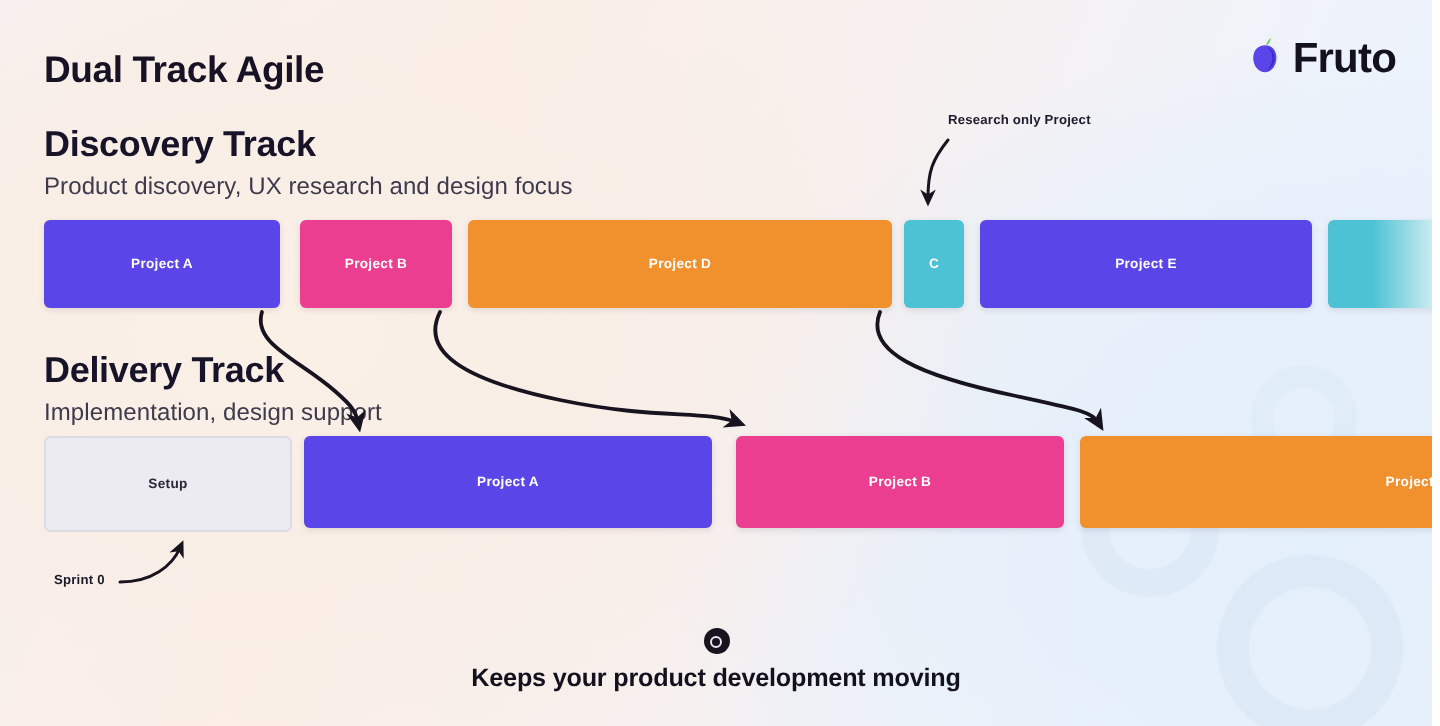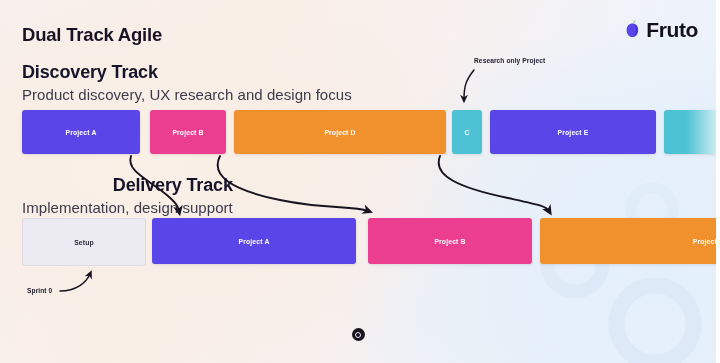--- a/index.html
+++ b/index.html
@@ -39,21 +39,21 @@
   #logo{
     position:absolute;right:18px;top:18px;
     display:flex;align-items:flex-end;gap:5px;
   }
   #logo .logo-text{
     font-size:21px;font-weight:bold;color:#14111f;letter-spacing:-0.4px;
   }
 
   .track-head{position:absolute;left:22px;}
   .track-title{font-size:18px;font-weight:bold;color:#17142a;letter-spacing:-0.15px;}
-  .track-sub{font-size:15px;color:#3d3a4c;margin-top:3px;letter-spacing:0.05px;}
+  .track-sub{font-size:12px;color:#3d3a4c;margin-top:3px;letter-spacing:0.05px;}
 
   .bar{
     position:absolute;border-radius:3px;
     display:flex;align-items:center;justify-content:center;
     font-size:6.8px;font-weight:bold;color:#ffffff;
     letter-spacing:0.15px;
     box-shadow:0 1px 3px rgba(60,40,80,0.13);
   }
   .bar.ghost{
     background:#ecebf1;color:#2b2838;border:1px solid #dcdae4;box-shadow:none;
@@ -125,21 +125,21 @@
   <div class="bar" style="left: 452px; top: 110px; width: 30px; height: 44px; background: rgb(76, 194, 212);">
     <span>C</span>
   </div>
   <div class="bar" style="left: 490px; top: 110px; width: 166px; height: 44px; background: rgb(90, 70, 232);">
     <span>Project E</span>
   </div>
   <div class="bar fade-r" style="left: 664px; top: 110px; width: 60px; height: 44px; background: rgb(76, 194, 212);">
     <span></span>
   </div>
 
-  <div class="track-head" style="top:175px;text-align:right;">
+  <div class="track-head" style="top:175px;">
     <div class="track-title">Delivery Track</div>
     <div class="track-sub">Implementation, design support</div>
   </div>
 
   <div class="bar ghost" style="left:22px;top:218px;width:122px;height:46px;">
     <span>Setup</span>
   </div>
   <div class="bar" style="left: 152px; top: 218px; width: 204px; height: 46px; background: rgb(90, 70, 232);">
     <span>Project A</span>
   </div>
@@ -161,15 +161,16 @@
     <path d="M440,156 C432,176 460,188 508,198 C540,205 546,206 549,211" stroke="#17131f" stroke-width="1.9" fill="none" stroke-linecap="round" marker-end="url(#ah)"></path>
     <path d="M474,70 C466,80 464,86 464,99" stroke="#17131f" stroke-width="1.5" fill="none" stroke-linecap="round" marker-end="url(#ah)"></path>
     <path d="M60,291 C76,291 86,283 90,274" stroke="#17131f" stroke-width="1.5" fill="none" stroke-linecap="round" marker-end="url(#ah)"></path>
   </svg>
 
   <div class="note" style="left:474px;top:57px;">Research only Project</div>
   <div class="note" style="left:27px;top:287px;">Sprint 0</div>
 
   <div id="footer">
     <div id="foot-icon"></div>
+    <div id="foot-main">Keeps your product development moving</div>
   </div>
 
 </div>
 
 </body></html>

